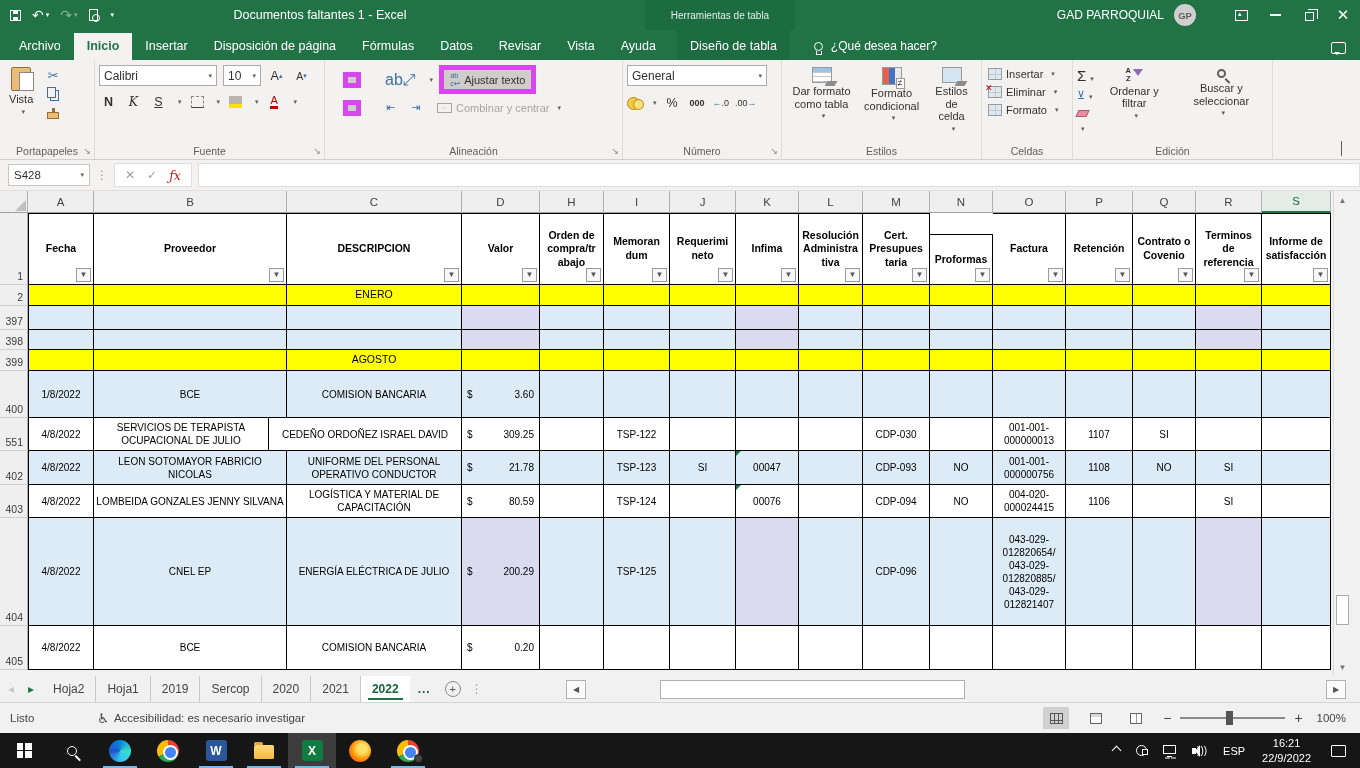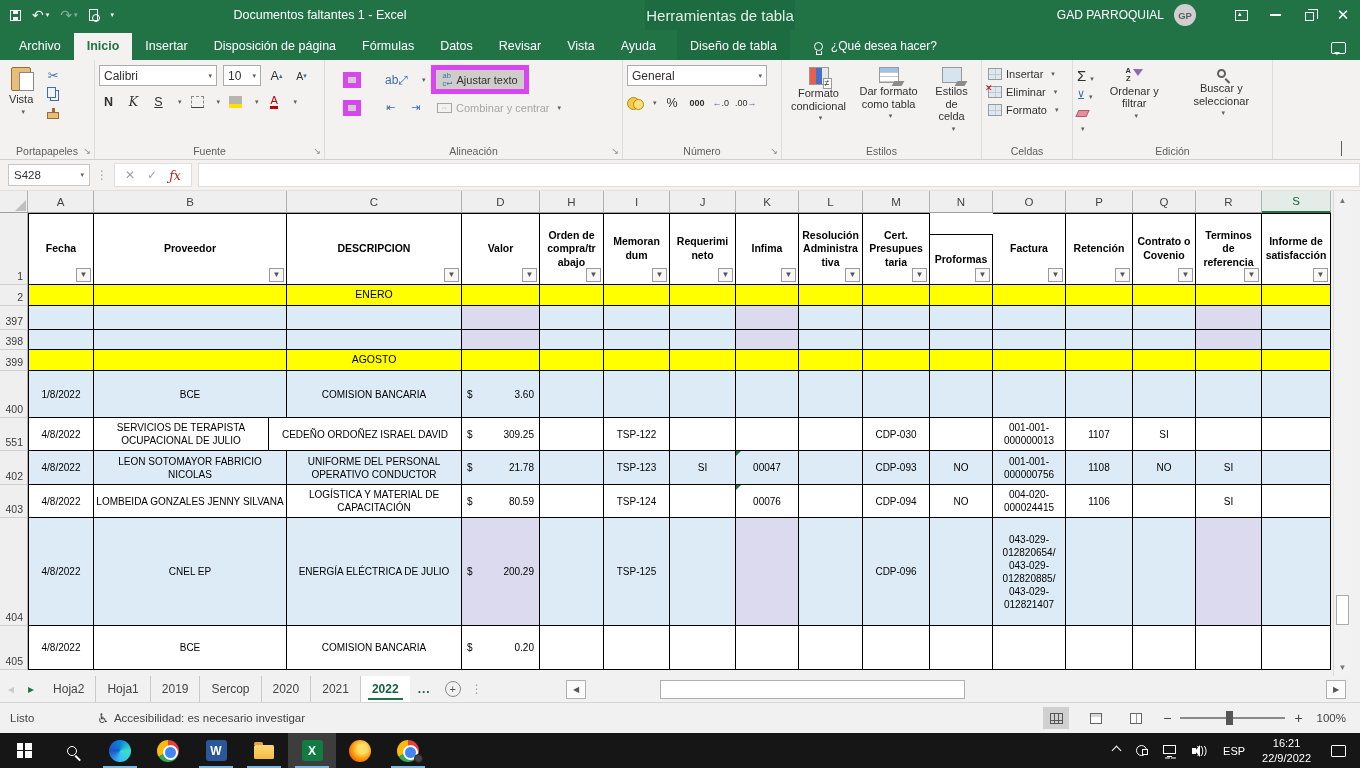--- a/index.html
+++ b/index.html
@@ -12,21 +12,21 @@
   .qat { position:absolute; left:10px; top:0; height:30px; display:flex; align-items:center; gap:11px; }
   .qat .qbtn { display:flex; align-items:center; color:#fff; font-size:14px; }
   .floppy { width:11px; height:11px; border:1.5px solid #fff; position:relative; }
   .floppy::before { content:''; position:absolute; top:0; left:2px; width:5px; height:3px; background:#fff; }
   .floppy::after { content:''; position:absolute; bottom:0; left:2px; width:5px; height:3px; background:#fff; }
   .dim { opacity:.45; }
   .tinycaret { font-size:7px; margin-left:2px; }
   .prevpage { width:9px; height:12px; border:1.2px solid #fff; position:relative; }
   .prevpage::after { content:''; position:absolute; right:-3px; bottom:-2px; width:6px; height:6px; border:1.2px solid #fff; border-radius:50%; }
   .wintitle { position:absolute; left:210px; width:220px; top:0; height:30px; display:flex; align-items:center; justify-content:center; font-size:12.5px; }
-  .ctxhdr { position:absolute; left:645px; width:150px; top:0; height:30px; background:#1d6b41; display:flex; align-items:center; justify-content:center; font-size:15px; color:#e2f0e8; }
+  .ctxhdr { position:absolute; left:645px; width:150px; top:0; height:30px; background:#1d6b41; display:flex; align-items:center; justify-content:center; font-size:10px; color:#e2f0e8; }
   .tb-right { position:absolute; right:0; top:0; height:30px; display:flex; align-items:center; }
   .account { font-size:12px; margin-right:10px; }
   .avatar { width:22px; height:22px; border-radius:50%; background:#cfcfcf; color:#5f5f5f; display:flex; align-items:center; justify-content:center; font-size:9.5px; font-weight:bold; margin-right:28px; }
   .winbtn { width:34px; height:30px; display:flex; align-items:center; justify-content:center; }
   .ribopt { width:13px; height:11px; border:1.2px solid #fff; position:relative; }
   .ribopt::after { content:'▴'; position:absolute; left:2.5px; top:-1px; font-size:7px; color:#fff; }
   .minbar { width:11px; height:1.5px; background:#fff; }
   .restore { width:9px; height:9px; border:1.2px solid #fff; position:relative; margin-top:3px; }
   .restore::before { content:''; position:absolute; top:-4px; left:2.5px; width:9px; height:9px; border:1.2px solid #fff; border-bottom:none; border-left:none; }
   .closex { font-size:15px; }
@@ -300,21 +300,21 @@
       </div>
       <div class="glabel">Fuente</div>
       <div class="launcher">↘</div>
     </div>
 
     <div class="rgroup" style="width:298px">
       <div class="rrow" style="margin-bottom:4px">
         <span class="albtn"><span class="alico"></span></span>
         <span class="albtn pressed"><span class="alico"></span></span>
         <span class="albtn"><span class="alico"></span></span>
-        <span class="albtn" style="font-size:12px;color:#3f6ea8">ab⤢</span>
+        <span class="albtn" style="font-size:16px;color:#3f6ea8">ab⤢</span>
           <span class="carett">▾</span>
         <span class="wrapbtn pressed">
           <span class="wrapico">ab<br>c↩</span>
           <span>Ajustar texto</span>
         </span>
       </div>
       <div class="rrow">
         <span class="albtn"><span class="alico"></span></span>
         <span class="albtn pressed"><span class="alico"></span></span>
         <span class="albtn"><span class="alico"></span></span>
@@ -342,29 +342,29 @@
         <span class="fbtn" style="font-size:9px;font-weight:bold">000</span>
         <span class="decico"><span class="arr">←</span>.0</span>
         <span class="decico">.00<span class="arr">→</span></span>
       </div>
       <div class="glabel">Número</div>
       <div class="launcher">↘</div>
     </div>
 
     <div class="rgroup" style="width:200px;display:flex;gap:2px">
       <div class="bigbtn">
+        <span class="tblico">
+            <span class="brush2"></span>
+          </span>
+        <span>Dar formato como tabla</span>
+          <span class="carett">▾</span>
+      </div>
+      <div class="bigbtn">
         <span class="condico"></span>
         <span>Formato condicional</span>
-          <span class="carett">▾</span>
-      </div>
-      <div class="bigbtn">
-        <span class="tblico">
-            <span class="brush2"></span>
-          </span>
-        <span>Dar formato como tabla</span>
           <span class="carett">▾</span>
       </div>
       <div class="bigbtn">
         <span class="styleico">
             <span class="brush2"></span>
           </span>
         <span>Estilos de celda</span>
           <span class="carett">▾</span>
       </div>
       <div class="glabel">Estilos</div>

